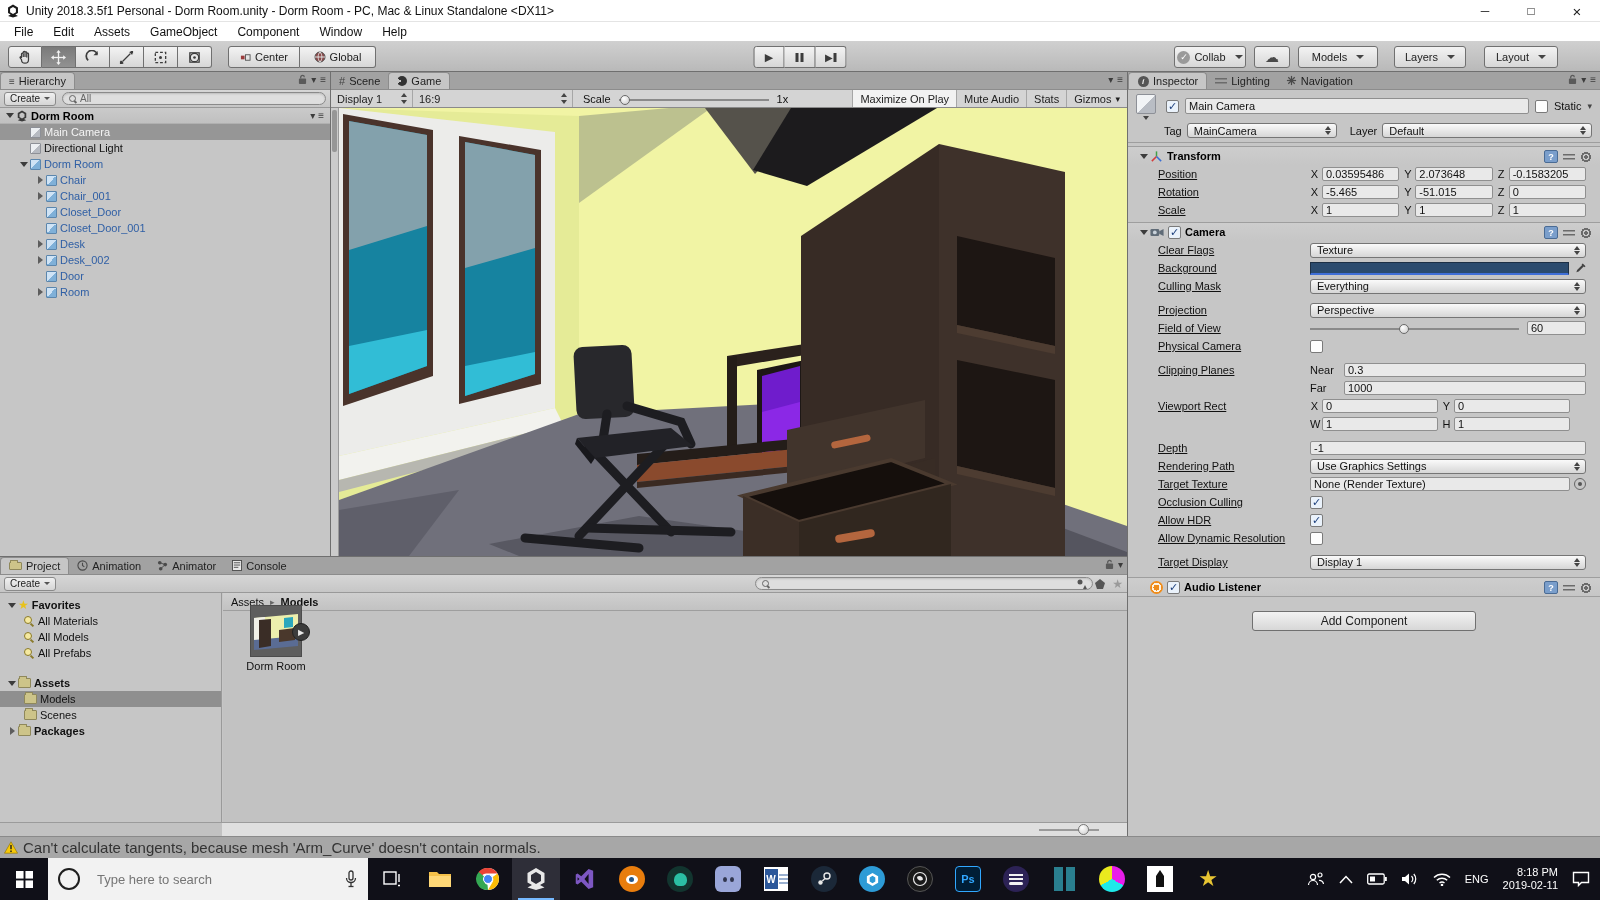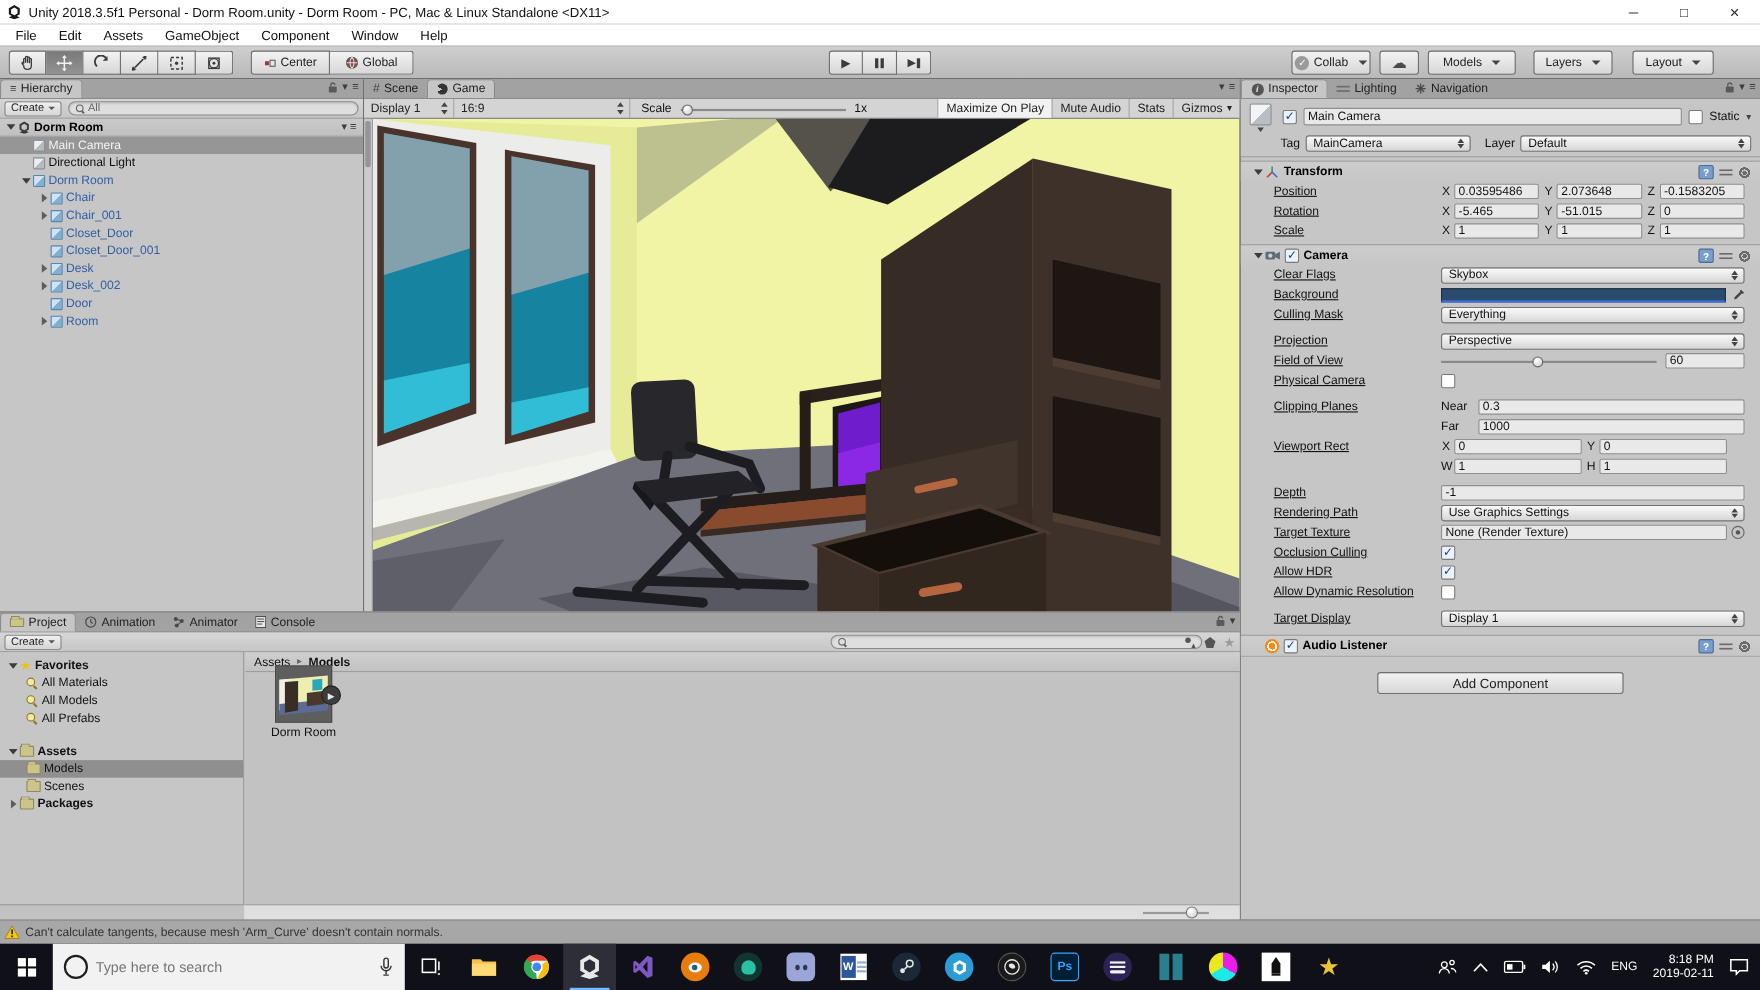--- a/index.html
+++ b/index.html
@@ -123,26 +123,26 @@
   .tile { position:absolute; left:22px; top:12px; width:62px; text-align:center;}
   .thumb { width:52px; height:52px; margin:0 auto; background:#5e5e5e; border:1px solid #4c4c4c; position:relative;}
   .play-badge { position:absolute; right:-9px; top:17px; width:18px; height:18px; border-radius:50%; background:#3c3c3c; border:1px solid #222; display:flex; align-items:center; justify-content:center; color:#e8e8e8; font-size:8px;}
   .pfoot { position:absolute; left:0; bottom:0; height:14px; width:222px; background:#c2c2c2; border-top:1px solid #9b9b9b;}
   .pfoot2 { position:absolute; left:222px; right:0; bottom:0; height:14px; background:#dfdfdf; border-top:1px solid #9b9b9b;}
   .zoomslider { position:absolute; right:28px; top:6px; width:60px; height:2px; background:#9a9a9a;}
   .zoomthumb { position:absolute; right:38px; top:1px; width:11px; height:11px; border-radius:50%; background:radial-gradient(circle at 35% 30%,#fff,#ccc); border:1px solid #777;}
 
   
   #statusbar { position:absolute; left:0; top:836px; width:100%; height:22px; background:#a7a7a7; border-top:1px solid #8a8a8a; display:flex; align-items:center; padding-left:4px; gap:5px;}
-  #statusbar .wtext { font-size:11px; color:#333; }
+  #statusbar .wtext { font-size:15px; color:#333; }
 
   
   #taskbar { position:absolute; left:0; top:858px; width:100%; height:42px; background:#101018; display:flex; align-items:stretch;}
   .start { width:48px; display:flex; align-items:center; justify-content:center;}
-  .tsearch { width:320px; background:#f2f2f2; display:flex; align-items:center; padding:0 10px; gap:7px;}
+  .tsearch { width:320px; background:#f2f2f2; display:flex; align-items:center; padding:0 10px; gap:17px;}
   .tsearch input { border:none; outline:none; background:transparent; font-size:13px; color:#444; flex:1; font-family:"Liberation Sans",sans-serif;}
   .cortana { width:22px; height:22px; border-radius:50%; border:2.5px solid #1f1f1f; flex:0 0 22px;}
   .slot { width:48px; display:flex; align-items:center; justify-content:center; position:relative;}
   .slot.open { background:#2e2e38;}
   .slot.open::after { content:""; position:absolute; left:6px; right:6px; bottom:0; height:2px; background:#76b9ff;}
   .tray { position:absolute; right:0; top:0; height:42px; display:flex; align-items:center; gap:14px; padding-right:10px; color:#fff;}
   .tray .txt { font-size:11px; color:#fff;}
   .clock { text-align:right; font-size:11px; line-height:13px; color:#fff;}
   .appcircle { width:26px; height:26px; border-radius:50%; display:flex; align-items:center; justify-content:center;}
   .appsquare { width:26px; height:26px; display:flex; align-items:center; justify-content:center; font-weight:bold;}
@@ -644,21 +644,21 @@
       <span class="cname">Camera</span>
       <div class="chead-icons">
         <span class="hbtn">?</span>
         <span class="preset"></span>
         <span class="gear"></span>
       </div>
     </div>
     <div class="irow">
         <span class="lbl">Clear Flags</span>
         <div class="dd">
-          <span>Skybox</span>
+          <span>Texture</span>
         </div>
       </div>
     <div class="irow">
         <span class="lbl">Background</span>
         <div class="swatch"></div>
         <svg width="11" height="11" viewBox="0 0 12 12">
           <path fill="#444" d="M8.5.5l3 3-1.2 1.2-.8-.8-5.5 5.5-2.5.8.8-2.5L7.8 2.2l-.7-.7z"></path>
         </svg>
       </div>
     <div class="irow">
@@ -673,21 +673,21 @@
         <div class="dd">
           <span>Perspective</span>
         </div>
       </div>
     <div class="irow">
         <span class="lbl">Field of View</span>
       <div class="slider">
           <div class="sl-track"></div>
           <div class="sl-thumb" style="left:45%"></div>
         </div>
-      <div class="fld" style="width:72px">60</div>
+      <div class="fld" style="width:59px">60</div>
     </div>
     <div class="irow">
         <span class="lbl">Physical Camera</span>
         <span class="chk"></span>
       </div>
     <div class="gap6"></div>
     <div class="irow">
         <span class="lbl">Clipping Planes</span>
         <span style="width:34px">Near</span>
         <div class="fld flex">0.3</div>

